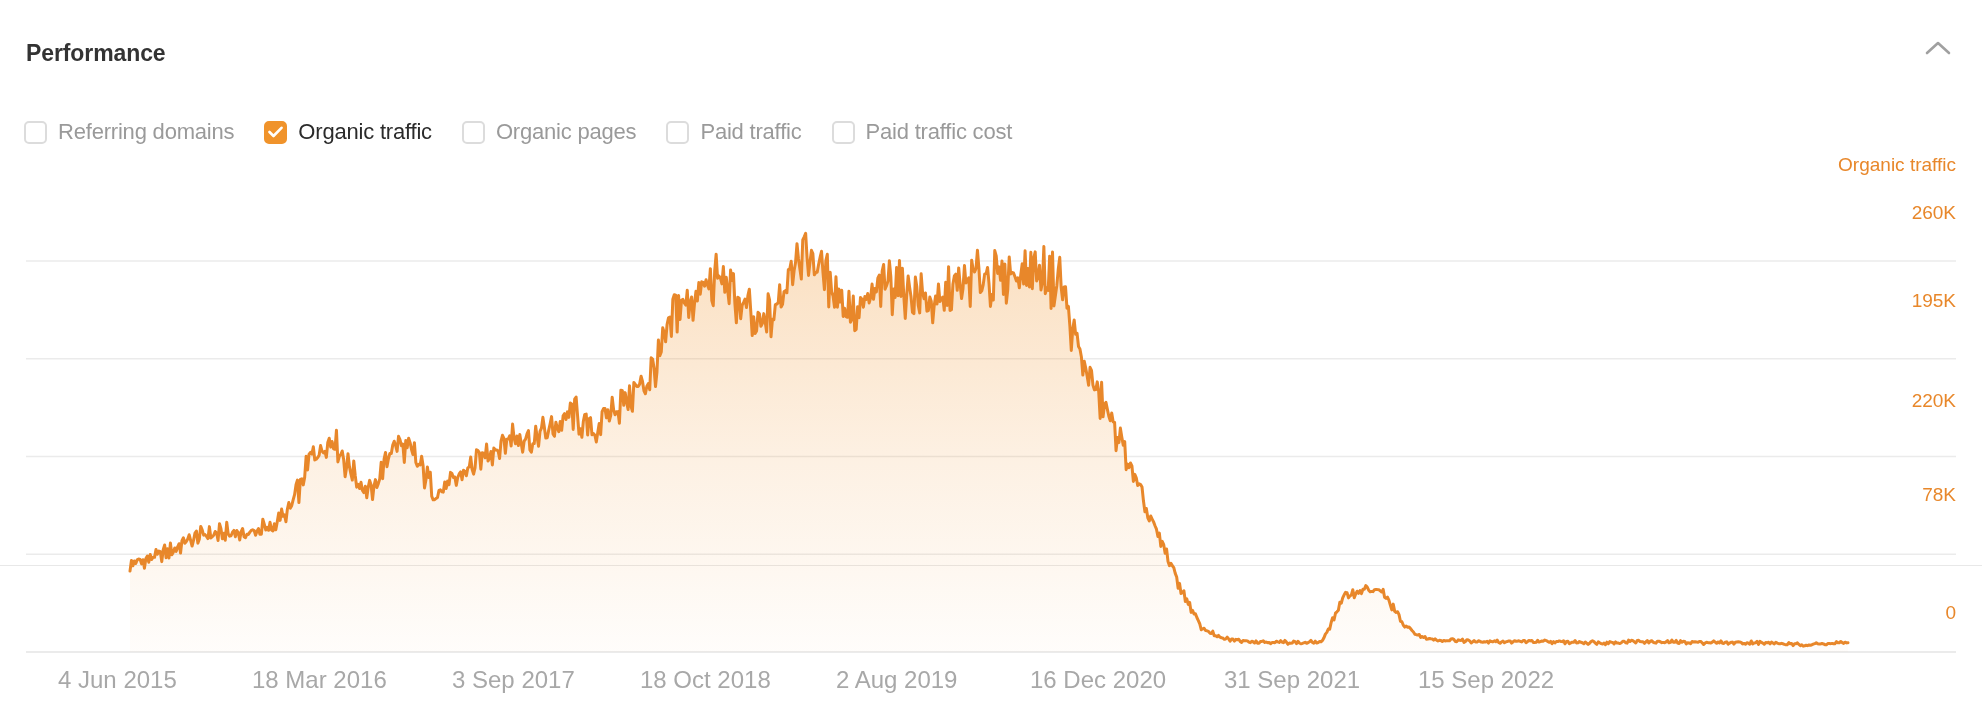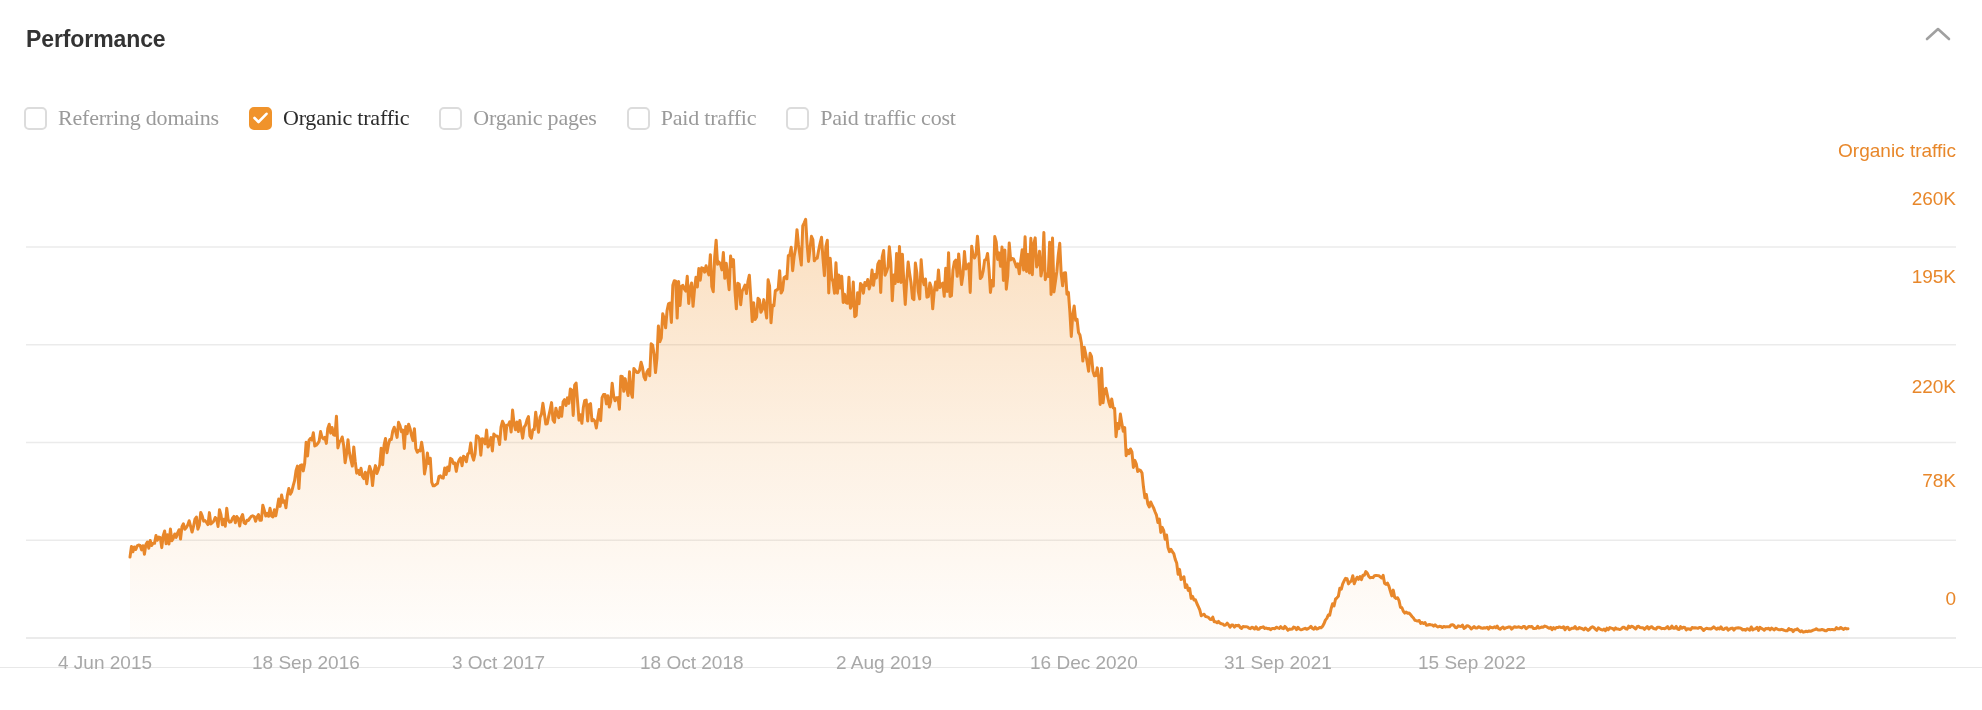--- a/index.html
+++ b/index.html
@@ -6,23 +6,24 @@
   html, body {
     width: 1982px;
     height: 710px;
     background: #ffffff;
     font-family: "Liberation Sans", sans-serif;
     overflow: hidden;
   }
   #panel {
     position: relative;
     width: 1982px;
-    height: 668px;
+    height: 552px;
     background: #ffffff;
     border-bottom: 1px solid #e8e8e8;
+    margin-top: 14px;
   }
 
   
   #header {
     position: absolute;
     left: 0; top: 0;
     width: 1982px;
     height: 62px;
   }
   #panel-title {
@@ -88,21 +89,20 @@
     display: none;
     align-items: center;
     justify-content: center;
   }
   .metric-item.checked .cbox .tick { display: flex; }
   .metric-label {
     margin-left: 11px;
     font-size: 22px;
     color: #9a9a9a;
     letter-spacing: -0.2px;
-    font-family: Liberation Serif, serif;
   }
   .metric-item.checked .metric-label {
     color: #2b2b2b;
   }
 
   
   #chart-area {
     position: absolute;
     left: 0;
     top: 140px;
@@ -128,21 +128,21 @@
     position: absolute;
     right: 26px;
     font-size: 19px;
     color: #e8872a;
     text-align: center;
     white-space: nowrap;
   }
   .xtick {
     position: absolute;
     top: 512px;
-    font-size: 19px;
+    font-size: 24px;
     color: #a8a8a8;
     white-space: nowrap;
   }
 </style>
 </head>
 <body>
 
 <div id="panel">
 
   <div id="header">
@@ -217,28 +217,28 @@
           <line x1="26" x2="1956" y1="400.22222222222223" y2="400.22222222222223" stroke="#ebebeb" stroke-width="1.5"></line>
           <line x1="26" x2="1956" y1="302.44444444444446" y2="302.44444444444446" stroke="#ebebeb" stroke-width="1.5"></line>
           <line x1="26" x2="1956" y1="204.66666666666669" y2="204.66666666666669" stroke="#ebebeb" stroke-width="1.5"></line>
           <line x1="26" x2="1956" y1="106.88888888888891" y2="106.88888888888891" stroke="#ebebeb" stroke-width="1.5"></line>
         </g>
       <path id="area-path" fill="url(#areaFill)" stroke="none" d="M130.00 498 130.00 417.09 L131.44 406.46 L132.89 411.82 L134.33 406.94 L135.77 409.51 L137.22 405.88 L138.66 405.02 L140.11 405.38 L141.55 409.87 L142.99 405.67 L144.44 414.24 L145.88 404.44 L147.32 402.10 L148.77 408.25 L150.21 400.53 L151.66 405.55 L153.10 403.31 L154.54 403.36 L155.99 395.53 L157.43 400.24 L158.87 397.00 L160.32 397.68 L161.76 407.64 L163.21 395.72 L164.65 390.95 L166.09 403.72 L167.54 394.82 L168.98 403.97 L170.42 389.04 L171.87 400.72 L173.31 398.25 L174.75 394.04 L176.20 397.38 L177.64 392.82 L179.09 389.73 L180.53 399.04 L181.97 386.61 L183.42 383.79 L184.86 389.31 L186.30 387.57 L187.75 384.95 L189.19 380.76 L190.64 386.37 L192.08 392.01 L193.52 386.44 L194.97 379.03 L196.41 377.00 L197.85 389.13 L199.30 385.25 L200.74 372.44 L202.18 375.90 L203.63 381.11 L205.07 380.63 L206.52 382.35 L207.96 384.60 L209.40 372.62 L210.85 384.05 L212.29 382.62 L213.73 381.21 L215.18 377.51 L216.62 379.06 L218.07 386.46 L219.51 369.63 L220.95 374.62 L222.40 384.83 L223.84 379.16 L225.28 386.19 L226.73 368.29 L228.17 379.75 L229.62 382.16 L231.06 381.72 L232.50 378.22 L233.95 376.32 L235.39 382.68 L236.83 376.57 L238.28 378.61 L239.72 386.01 L241.16 377.54 L242.61 374.51 L244.05 382.74 L245.50 383.73 L246.94 380.24 L248.38 380.55 L249.83 378.15 L251.27 376.46 L252.71 375.75 L254.16 376.47 L255.60 381.23 L257.05 377.00 L258.49 374.63 L259.93 380.33 L261.38 380.23 L262.82 365.26 L264.26 370.15 L265.71 375.99 L267.15 373.32 L268.59 376.31 L270.04 368.15 L271.48 376.02 L272.93 377.00 L274.37 369.77 L275.81 375.83 L277.26 367.82 L278.70 358.91 L280.14 366.37 L281.59 355.11 L283.03 362.31 L284.48 360.74 L285.92 367.73 L287.36 355.23 L288.81 348.56 L290.25 354.25 L291.69 351.65 L293.14 345.86 L294.58 340.69 L296.03 330.72 L297.47 326.06 L298.91 348.62 L300.36 325.44 L301.80 324.85 L303.24 330.90 L304.69 323.13 L306.13 302.35 L307.57 315.96 L309.02 300.17 L310.46 298.46 L311.91 300.13 L313.35 292.81 L314.79 305.97 L316.24 305.26 L317.68 303.59 L319.12 301.29 L320.57 291.60 L322.01 297.06 L323.46 298.91 L324.90 297.29 L326.34 303.40 L327.79 288.52 L329.23 284.18 L330.67 293.13 L332.12 287.56 L333.56 294.77 L335.01 295.32 L336.45 276.13 L337.89 307.97 L339.34 302.13 L340.78 300.58 L342.22 296.99 L343.67 305.61 L345.11 322.69 L346.55 313.77 L348.00 299.66 L349.44 312.60 L350.89 319.85 L352.33 326.05 L353.77 306.89 L355.22 321.42 L356.66 333.18 L358.10 330.37 L359.55 334.57 L360.99 328.21 L362.44 336.49 L363.88 338.58 L365.32 332.24 L366.77 343.77 L368.21 333.21 L369.65 326.37 L371.10 331.01 L372.54 345.49 L373.98 331.96 L375.43 325.62 L376.87 333.52 L378.32 329.62 L379.76 324.85 L381.20 308.15 L382.65 324.69 L384.09 305.00 L385.53 298.42 L386.98 312.82 L388.42 304.76 L389.87 299.39 L391.31 299.40 L392.75 291.01 L394.20 287.26 L395.64 291.57 L397.08 297.40 L398.53 282.30 L399.97 285.60 L401.42 291.62 L402.86 290.03 L404.30 308.40 L405.75 286.53 L407.19 293.85 L408.63 284.17 L410.08 288.63 L411.52 295.55 L412.96 300.55 L414.41 288.68 L415.85 308.41 L417.30 312.23 L418.74 310.30 L420.18 310.89 L421.63 302.23 L423.07 311.41 L424.51 333.96 L425.96 325.86 L427.40 312.98 L428.85 323.59 L430.29 318.19 L431.73 342.26 L433.18 345.86 L434.62 345.76 L436.06 344.45 L437.51 343.51 L438.95 336.45 L440.39 335.89 L441.84 337.71 L443.28 338.13 L444.73 328.08 L446.17 334.53 L447.61 327.14 L449.06 330.64 L450.50 318.38 L451.94 319.43 L453.39 323.40 L454.83 322.95 L456.28 331.37 L457.72 323.47 L459.16 319.98 L460.61 317.95 L462.05 325.67 L463.49 316.32 L464.94 317.41 L466.38 321.72 L467.83 313.78 L469.27 313.04 L470.71 303.03 L472.16 315.63 L473.60 320.14 L475.04 313.91 L476.49 295.69 L477.93 296.61 L479.37 298.59 L480.82 315.24 L482.26 298.83 L483.71 299.10 L485.15 303.84 L486.59 290.02 L488.04 307.12 L489.48 304.19 L490.92 297.45 L492.37 310.94 L493.81 294.09 L495.26 295.69 L496.70 296.00 L498.14 297.07 L499.59 304.47 L501.03 287.11 L502.47 281.26 L503.92 284.46 L505.36 299.25 L506.81 285.16 L508.25 285.10 L509.69 281.84 L511.14 292.02 L512.58 270.11 L514.02 283.56 L515.47 289.74 L516.91 282.05 L518.35 291.53 L519.80 280.58 L521.24 289.49 L522.69 298.17 L524.13 287.21 L525.57 285.08 L527.02 279.79 L528.46 276.51 L529.90 295.93 L531.35 298.22 L532.79 289.84 L534.24 289.56 L535.68 272.28 L537.12 283.22 L538.57 292.17 L540.01 277.30 L541.45 274.09 L542.90 263.36 L544.34 273.23 L545.78 284.08 L547.23 283.77 L548.67 276.35 L550.12 269.84 L551.56 262.64 L553.00 279.99 L554.45 282.30 L555.89 268.18 L557.33 274.04 L558.78 277.72 L560.22 267.53 L561.67 276.36 L563.11 261.81 L564.55 259.69 L566.00 265.50 L567.44 257.86 L568.88 263.40 L570.33 249.07 L571.77 249.94 L573.22 275.46 L574.66 245.04 L576.10 242.99 L577.55 261.32 L578.99 280.20 L580.43 274.66 L581.88 283.34 L583.32 267.53 L584.76 260.41 L586.21 260.12 L587.65 281.02 L589.10 264.77 L590.54 263.65 L591.98 280.87 L593.43 279.56 L594.87 281.24 L596.31 287.94 L597.76 278.38 L599.20 269.47 L600.65 280.63 L602.09 257.64 L603.53 254.54 L604.98 254.47 L606.42 263.87 L607.86 255.65 L609.31 267.06 L610.75 261.34 L612.19 243.14 L613.64 255.84 L615.08 260.71 L616.53 257.83 L617.97 257.63 L619.41 269.22 L620.86 236.33 L622.30 236.47 L623.74 251.35 L625.19 238.63 L626.63 247.99 L628.08 255.54 L629.52 231.84 L630.96 252.09 L632.41 257.34 L633.85 228.48 L635.29 230.40 L636.74 232.44 L638.18 232.47 L639.63 230.14 L641.07 222.22 L642.51 227.50 L643.96 236.75 L645.40 239.73 L646.84 232.33 L648.29 229.65 L649.73 235.71 L651.17 203.74 L652.62 205.07 L654.06 214.30 L655.51 232.62 L656.95 218.13 L658.39 186.00 L659.84 201.66 L661.28 197.93 L662.72 173.78 L664.17 178.50 L665.61 187.81 L667.06 170.57 L668.50 163.77 L669.94 162.96 L671.39 182.38 L672.83 145.20 L674.27 140.77 L675.72 141.25 L677.16 178.12 L678.61 141.51 L680.05 165.49 L681.49 146.26 L682.94 145.41 L684.38 149.20 L685.82 151.09 L687.27 136.23 L688.71 163.51 L690.15 148.44 L691.60 142.91 L693.04 166.32 L694.49 149.99 L695.93 137.34 L697.37 146.91 L698.82 128.53 L700.26 140.18 L701.70 127.78 L703.15 128.36 L704.59 132.15 L706.04 125.73 L707.48 130.92 L708.92 134.88 L710.37 114.64 L711.81 146.62 L713.25 151.70 L714.70 116.91 L716.14 100.16 L717.58 124.29 L719.03 122.12 L720.47 124.07 L721.92 129.88 L723.36 112.59 L724.80 138.31 L726.25 123.26 L727.69 136.40 L729.13 149.66 L730.58 116.06 L732.02 126.42 L733.47 119.63 L734.91 149.82 L736.35 168.86 L737.80 143.19 L739.24 144.15 L740.68 164.74 L742.13 151.23 L743.57 148.32 L745.02 145.02 L746.46 153.53 L747.90 141.66 L749.35 135.19 L750.79 157.61 L752.23 181.59 L753.68 162.72 L755.12 179.58 L756.56 177.02 L758.01 158.28 L759.45 159.72 L760.90 172.25 L762.34 169.52 L763.78 159.63 L765.23 168.23 L766.67 177.92 L768.11 139.83 L769.56 145.81 L771.00 182.76 L772.45 165.30 L773.89 165.62 L775.33 150.57 L776.78 150.01 L778.22 148.75 L779.66 130.67 L781.11 153.03 L782.55 150.29 L783.99 137.80 L785.44 136.66 L786.88 138.79 L788.33 115.70 L789.77 115.03 L791.21 107.24 L792.66 130.65 L794.10 116.76 L795.54 108.59 L796.99 89.68 L798.43 104.19 L799.88 114.86 L801.32 125.07 L802.76 85.94 L804.21 82.80 L805.65 79.34 L807.09 104.00 L808.54 121.45 L809.98 108.45 L811.43 96.34 L812.87 99.64 L814.31 120.82 L815.76 118.58 L817.20 118.33 L818.64 110.32 L820.09 103.34 L821.53 97.29 L822.97 118.29 L824.42 135.63 L825.86 106.47 L827.31 100.30 L828.75 152.99 L830.19 118.20 L831.64 137.94 L833.08 142.09 L834.52 153.24 L835.97 122.87 L837.41 153.16 L838.86 134.93 L840.30 148.11 L841.74 136.34 L843.19 162.42 L844.63 154.29 L846.07 162.61 L847.52 163.30 L848.96 137.20 L850.41 168.28 L851.85 165.26 L853.29 142.09 L854.74 176.77 L856.18 175.33 L857.62 152.67 L859.07 163.67 L860.51 143.42 L861.95 145.18 L863.40 153.16 L864.84 142.61 L866.29 145.34 L867.73 139.57 L869.17 148.90 L870.62 143.82 L872.06 130.09 L873.50 145.30 L874.95 134.59 L876.39 137.89 L877.84 124.23 L879.28 121.16 L880.72 152.39 L882.17 117.06 L883.61 110.46 L885.05 135.24 L886.50 131.73 L887.94 127.30 L889.38 106.84 L890.83 122.60 L892.27 160.71 L893.72 134.90 L895.16 143.45 L896.60 113.42 L898.05 141.71 L899.49 106.56 L900.93 142.47 L902.38 114.19 L903.82 142.14 L905.27 164.49 L906.71 140.87 L908.15 122.00 L909.60 133.28 L911.04 142.82 L912.48 158.32 L913.93 159.60 L915.37 123.02 L916.82 132.81 L918.26 151.58 L919.70 158.88 L921.15 119.74 L922.59 138.93 L924.03 144.74 L925.48 138.92 L926.92 157.23 L928.36 156.59 L929.81 143.11 L931.25 147.26 L932.70 168.82 L934.14 152.18 L935.58 141.98 L937.03 149.98 L938.47 129.95 L939.91 147.62 L941.36 144.63 L942.80 143.18 L944.25 156.31 L945.69 128.32 L947.13 151.42 L948.58 112.67 L950.02 156.42 L951.46 155.63 L952.91 130.27 L954.35 122.00 L955.79 120.09 L957.24 136.29 L958.68 113.96 L960.13 130.03 L961.57 144.48 L963.01 134.43 L964.46 111.49 L965.90 128.95 L967.34 126.28 L968.79 123.82 L970.23 152.40 L971.68 106.16 L973.12 115.14 L974.56 118.01 L976.01 114.38 L977.45 96.21 L978.89 113.84 L980.34 138.57 L981.78 136.87 L983.23 130.59 L984.67 119.92 L986.11 119.77 L987.56 113.43 L989.00 129.29 L990.44 152.40 L991.89 140.61 L993.33 146.07 L994.77 96.57 L996.22 101.92 L997.66 119.41 L999.11 112.85 L1000.55 126.30 L1001.99 107.09 L1003.44 140.41 L1004.88 109.98 L1006.32 149.19 L1007.77 135.52 L1009.21 102.99 L1010.66 119.95 L1012.10 118.47 L1013.54 118.90 L1014.99 122.80 L1016.43 126.97 L1017.87 123.82 L1019.32 133.80 L1020.76 121.01 L1022.21 109.70 L1023.65 130.03 L1025.09 96.76 L1026.54 131.43 L1027.98 114.58 L1029.42 132.90 L1030.87 98.31 L1032.31 134.69 L1033.75 104.19 L1035.20 97.88 L1036.64 126.92 L1038.09 122.97 L1039.53 111.29 L1040.97 136.02 L1042.42 128.27 L1043.86 92.53 L1045.30 139.73 L1046.75 133.99 L1048.19 136.41 L1049.64 102.15 L1051.08 154.44 L1052.52 98.07 L1053.97 151.90 L1055.41 141.57 L1056.85 131.19 L1058.30 114.99 L1059.74 103.35 L1061.18 133.48 L1062.63 145.75 L1064.07 132.96 L1065.52 132.67 L1066.96 154.15 L1068.40 152.35 L1069.85 171.69 L1071.29 196.47 L1072.73 175.12 L1074.18 165.93 L1075.62 180.34 L1077.07 179.42 L1078.51 192.49 L1079.95 194.92 L1081.40 202.90 L1082.84 221.08 L1084.28 207.32 L1085.73 214.03 L1087.17 222.35 L1088.62 231.20 L1090.06 213.35 L1091.50 216.32 L1092.95 231.06 L1094.39 235.90 L1095.83 235.61 L1097.28 227.85 L1098.72 237.82 L1100.16 264.38 L1101.61 228.36 L1103.05 262.87 L1104.50 250.42 L1105.94 248.27 L1107.38 255.40 L1108.83 262.22 L1110.27 266.77 L1111.71 259.03 L1113.16 267.79 L1114.60 268.37 L1116.05 296.64 L1117.49 283.56 L1118.93 288.62 L1120.38 274.11 L1121.82 283.21 L1123.26 291.18 L1124.71 287.55 L1126.15 315.73 L1127.59 310.10 L1129.04 313.58 L1130.48 308.99 L1131.93 311.86 L1133.37 327.47 L1134.81 320.37 L1136.26 323.81 L1137.70 331.50 L1139.14 329.78 L1140.59 330.63 L1142.03 333.05 L1143.48 347.05 L1144.92 357.79 L1146.36 354.44 L1147.81 363.81 L1149.25 366.98 L1150.69 362.02 L1152.14 365.04 L1153.58 367.90 L1155.03 371.74 L1156.47 375.17 L1157.91 382.51 L1159.36 379.05 L1160.80 392.39 L1162.24 387.35 L1163.69 390.55 L1165.13 399.31 L1166.57 394.94 L1168.02 407.54 L1169.46 411.68 L1170.91 409.24 L1172.35 411.74 L1173.79 413.60 L1175.24 419.36 L1176.68 422.99 L1178.12 434.34 L1179.57 429.36 L1181.01 439.42 L1182.46 438.60 L1183.90 436.74 L1185.34 447.56 L1186.79 444.92 L1188.23 450.48 L1189.67 448.41 L1191.12 458.37 L1192.56 456.43 L1194.01 459.98 L1195.45 459.84 L1196.89 463.51 L1198.34 466.55 L1199.78 469.88 L1201.22 475.76 L1202.67 474.79 L1204.11 474.24 L1205.55 476.58 L1207.00 476.79 L1208.44 477.33 L1209.89 479.19 L1211.33 479.57 L1212.77 477.15 L1214.22 481.71 L1215.66 481.81 L1217.10 482.82 L1218.55 481.45 L1219.99 483.21 L1221.44 483.76 L1222.88 484.02 L1224.32 485.28 L1225.77 484.94 L1227.21 483.07 L1228.65 484.95 L1230.10 487.20 L1231.54 485.11 L1232.98 485.08 L1234.43 487.11 L1235.87 485.33 L1237.32 485.75 L1238.76 485.25 L1240.20 487.44 L1241.65 488.43 L1243.09 486.45 L1244.53 486.65 L1245.98 486.67 L1247.42 486.87 L1248.87 488.03 L1250.31 488.61 L1251.75 487.25 L1253.20 487.76 L1254.64 489.03 L1256.08 486.88 L1257.53 489.21 L1258.97 489.17 L1260.42 487.55 L1261.86 487.44 L1263.30 486.81 L1264.75 488.41 L1266.19 488.06 L1267.63 488.70 L1269.08 488.44 L1270.52 489.70 L1271.96 488.58 L1273.41 488.60 L1274.85 488.75 L1276.30 487.19 L1277.74 487.93 L1279.18 488.42 L1280.63 486.70 L1282.07 488.02 L1283.51 488.65 L1284.96 486.42 L1286.40 488.07 L1287.85 490.30 L1289.29 489.09 L1290.73 489.18 L1292.18 489.09 L1293.62 487.06 L1295.06 487.72 L1296.51 489.67 L1297.95 487.22 L1299.39 489.02 L1300.84 489.77 L1302.28 489.42 L1303.73 488.92 L1305.17 488.25 L1306.61 489.32 L1308.06 488.57 L1309.50 487.79 L1310.94 486.43 L1312.39 488.41 L1313.83 489.25 L1315.28 487.16 L1316.72 488.96 L1318.16 488.47 L1319.61 487.48 L1321.05 487.75 L1322.49 486.49 L1323.94 483.84 L1325.38 480.12 L1326.83 478.40 L1328.27 475.00 L1329.71 475.18 L1331.16 468.50 L1332.60 463.68 L1334.04 465.98 L1335.49 459.20 L1336.93 457.80 L1338.37 456.30 L1339.82 448.33 L1341.26 449.24 L1342.71 443.95 L1344.15 440.81 L1345.59 438.38 L1347.04 438.67 L1348.48 443.87 L1349.92 441.92 L1351.37 441.01 L1352.81 435.72 L1354.26 443.80 L1355.70 440.04 L1357.14 437.21 L1358.59 439.30 L1360.03 436.61 L1361.47 439.65 L1362.92 435.21 L1364.36 435.30 L1365.81 431.63 L1367.25 433.09 L1368.69 436.22 L1370.14 437.84 L1371.58 437.39 L1373.02 437.64 L1374.47 435.65 L1375.91 435.46 L1377.35 435.59 L1378.80 435.68 L1380.24 436.91 L1381.69 438.03 L1383.13 435.39 L1384.57 443.30 L1386.02 444.41 L1387.46 443.11 L1388.90 446.10 L1390.35 451.15 L1391.79 455.85 L1393.24 450.10 L1394.68 457.39 L1396.12 458.41 L1397.57 457.72 L1399.01 460.69 L1400.45 467.22 L1401.90 467.71 L1403.34 471.31 L1404.78 473.10 L1406.23 472.06 L1407.67 473.24 L1409.12 473.11 L1410.56 474.63 L1412.00 476.51 L1413.45 477.96 L1414.89 480.24 L1416.33 480.67 L1417.78 480.96 L1419.22 480.52 L1420.67 483.44 L1422.11 482.50 L1423.55 483.46 L1425.00 482.60 L1426.44 485.19 L1427.88 484.98 L1429.33 484.50 L1430.77 484.79 L1432.22 484.90 L1433.66 486.15 L1435.10 484.86 L1436.55 486.17 L1437.99 487.02 L1439.43 486.33 L1440.88 486.45 L1442.32 487.50 L1443.76 486.41 L1445.21 486.96 L1446.65 486.64 L1448.10 486.76 L1449.54 486.78 L1450.98 485.04 L1452.43 484.72 L1453.87 485.36 L1455.31 487.53 L1456.76 487.67 L1458.20 485.87 L1459.65 486.22 L1461.09 486.44 L1462.53 485.19 L1463.98 488.43 L1465.42 487.54 L1466.86 485.64 L1468.31 486.00 L1469.75 486.90 L1471.19 489.00 L1472.64 487.89 L1474.08 486.48 L1475.53 488.05 L1476.97 488.06 L1478.41 486.78 L1479.86 487.25 L1481.30 488.09 L1482.74 488.37 L1484.19 487.68 L1485.63 488.02 L1487.08 487.31 L1488.52 489.04 L1489.96 486.83 L1491.41 487.57 L1492.85 487.89 L1494.29 486.89 L1495.74 487.63 L1497.18 486.04 L1498.63 488.48 L1500.07 489.29 L1501.51 487.93 L1502.96 487.06 L1504.40 488.64 L1505.84 487.85 L1507.29 487.54 L1508.73 486.92 L1510.17 486.90 L1511.62 489.06 L1513.06 487.82 L1514.51 486.74 L1515.95 487.22 L1517.39 487.13 L1518.84 486.79 L1520.28 487.37 L1521.72 487.95 L1523.17 486.52 L1524.61 486.45 L1526.06 488.78 L1527.50 487.67 L1528.94 486.39 L1530.39 486.89 L1531.83 486.46 L1533.27 488.43 L1534.72 488.51 L1536.16 488.38 L1537.61 486.25 L1539.05 488.07 L1540.49 487.66 L1541.94 486.96 L1543.38 487.14 L1544.82 486.07 L1546.27 486.55 L1547.71 487.42 L1549.15 488.37 L1550.60 487.39 L1552.04 489.66 L1553.49 487.63 L1554.93 488.88 L1556.37 487.46 L1557.82 487.60 L1559.26 486.89 L1560.70 487.44 L1562.15 487.63 L1563.59 486.80 L1565.04 489.78 L1566.48 487.39 L1567.92 487.19 L1569.37 489.64 L1570.81 488.91 L1572.25 488.17 L1573.70 488.28 L1575.14 486.60 L1576.58 488.94 L1578.03 488.83 L1579.47 487.46 L1580.92 488.21 L1582.36 488.71 L1583.80 489.64 L1585.25 488.01 L1586.69 489.16 L1588.13 490.45 L1589.58 489.27 L1591.02 487.58 L1592.47 486.79 L1593.91 487.56 L1595.35 489.18 L1596.80 490.34 L1598.24 487.89 L1599.68 488.77 L1601.13 489.59 L1602.57 489.94 L1604.02 489.14 L1605.46 490.57 L1606.90 488.20 L1608.35 489.63 L1609.79 487.54 L1611.23 488.19 L1612.68 488.37 L1614.12 489.86 L1615.56 487.94 L1617.01 488.92 L1618.45 489.08 L1619.90 489.57 L1621.34 488.70 L1622.78 487.29 L1624.23 487.33 L1625.67 488.72 L1627.11 489.13 L1628.56 486.05 L1630.00 487.53 L1631.45 486.25 L1632.89 486.67 L1634.33 487.89 L1635.78 488.94 L1637.22 486.48 L1638.66 486.33 L1640.11 487.63 L1641.55 487.82 L1642.99 487.77 L1644.44 489.34 L1645.88 487.90 L1647.33 486.48 L1648.77 488.91 L1650.21 487.39 L1651.66 486.66 L1653.10 488.13 L1654.54 488.79 L1655.99 489.16 L1657.43 487.18 L1658.88 487.23 L1660.32 487.74 L1661.76 488.63 L1663.21 488.39 L1664.65 488.71 L1666.09 487.85 L1667.54 486.60 L1668.98 488.84 L1670.43 488.39 L1671.87 486.09 L1673.31 488.18 L1674.76 488.28 L1676.20 486.44 L1677.64 489.04 L1679.09 489.46 L1680.53 486.69 L1681.97 488.22 L1683.42 487.29 L1684.86 487.47 L1686.31 489.88 L1687.75 488.84 L1689.19 488.91 L1690.64 489.62 L1692.08 487.56 L1693.52 487.99 L1694.97 487.68 L1696.41 487.90 L1697.86 488.35 L1699.30 487.49 L1700.74 487.48 L1702.19 488.76 L1703.63 490.51 L1705.07 489.07 L1706.52 488.24 L1707.96 488.63 L1709.41 488.70 L1710.85 489.01 L1712.29 488.14 L1713.74 486.90 L1715.18 488.08 L1716.62 489.29 L1718.07 487.96 L1719.51 488.91 L1720.95 486.86 L1722.40 489.25 L1723.84 489.41 L1725.29 488.19 L1726.73 487.87 L1728.17 490.15 L1729.62 489.05 L1731.06 488.34 L1732.50 488.12 L1733.95 490.15 L1735.39 488.22 L1736.84 487.93 L1738.28 487.85 L1739.72 487.97 L1741.17 488.40 L1742.61 489.91 L1744.05 489.41 L1745.50 490.26 L1746.94 488.68 L1748.38 489.17 L1749.83 490.16 L1751.27 486.98 L1752.72 489.84 L1754.16 489.01 L1755.60 488.80 L1757.05 487.34 L1758.49 490.39 L1759.93 487.33 L1761.38 488.36 L1762.82 489.10 L1764.27 490.19 L1765.71 488.58 L1767.15 488.82 L1768.60 488.27 L1770.04 489.83 L1771.48 488.09 L1772.93 488.95 L1774.37 489.88 L1775.82 488.19 L1777.26 489.06 L1778.70 489.74 L1780.15 489.75 L1781.59 489.32 L1783.03 489.77 L1784.48 490.41 L1785.92 490.83 L1787.36 490.66 L1788.81 488.53 L1790.25 489.80 L1791.70 489.49 L1793.14 491.59 L1794.58 489.71 L1796.03 489.68 L1797.47 488.91 L1798.91 490.44 L1800.36 491.69 L1801.80 490.79 L1803.25 492.18 L1804.69 491.74 L1806.13 491.23 L1807.58 491.65 L1809.02 490.94 L1810.46 491.30 L1811.91 490.74 L1813.35 490.04 L1814.79 489.63 L1816.24 488.67 L1817.68 489.68 L1819.13 489.93 L1820.57 489.95 L1822.01 489.46 L1823.46 489.92 L1824.90 490.68 L1826.34 490.73 L1827.79 489.58 L1829.23 489.46 L1830.68 489.64 L1832.12 489.38 L1833.56 489.85 L1835.01 489.68 L1836.45 487.61 L1837.89 488.70 L1839.34 488.75 L1840.78 487.50 L1842.23 488.64 L1843.67 489.38 L1845.11 488.20 L1846.56 488.88 L1848.00 488.67 L1848.00 498 Z"></path>
       <path id="line-path" fill="none" stroke="#e8872a" stroke-width="3" stroke-linejoin="round" stroke-linecap="round" d="M130.00 417.09 L131.44 406.46 L132.89 411.82 L134.33 406.94 L135.77 409.51 L137.22 405.88 L138.66 405.02 L140.11 405.38 L141.55 409.87 L142.99 405.67 L144.44 414.24 L145.88 404.44 L147.32 402.10 L148.77 408.25 L150.21 400.53 L151.66 405.55 L153.10 403.31 L154.54 403.36 L155.99 395.53 L157.43 400.24 L158.87 397.00 L160.32 397.68 L161.76 407.64 L163.21 395.72 L164.65 390.95 L166.09 403.72 L167.54 394.82 L168.98 403.97 L170.42 389.04 L171.87 400.72 L173.31 398.25 L174.75 394.04 L176.20 397.38 L177.64 392.82 L179.09 389.73 L180.53 399.04 L181.97 386.61 L183.42 383.79 L184.86 389.31 L186.30 387.57 L187.75 384.95 L189.19 380.76 L190.64 386.37 L192.08 392.01 L193.52 386.44 L194.97 379.03 L196.41 377.00 L197.85 389.13 L199.30 385.25 L200.74 372.44 L202.18 375.90 L203.63 381.11 L205.07 380.63 L206.52 382.35 L207.96 384.60 L209.40 372.62 L210.85 384.05 L212.29 382.62 L213.73 381.21 L215.18 377.51 L216.62 379.06 L218.07 386.46 L219.51 369.63 L220.95 374.62 L222.40 384.83 L223.84 379.16 L225.28 386.19 L226.73 368.29 L228.17 379.75 L229.62 382.16 L231.06 381.72 L232.50 378.22 L233.95 376.32 L235.39 382.68 L236.83 376.57 L238.28 378.61 L239.72 386.01 L241.16 377.54 L242.61 374.51 L244.05 382.74 L245.50 383.73 L246.94 380.24 L248.38 380.55 L249.83 378.15 L251.27 376.46 L252.71 375.75 L254.16 376.47 L255.60 381.23 L257.05 377.00 L258.49 374.63 L259.93 380.33 L261.38 380.23 L262.82 365.26 L264.26 370.15 L265.71 375.99 L267.15 373.32 L268.59 376.31 L270.04 368.15 L271.48 376.02 L272.93 377.00 L274.37 369.77 L275.81 375.83 L277.26 367.82 L278.70 358.91 L280.14 366.37 L281.59 355.11 L283.03 362.31 L284.48 360.74 L285.92 367.73 L287.36 355.23 L288.81 348.56 L290.25 354.25 L291.69 351.65 L293.14 345.86 L294.58 340.69 L296.03 330.72 L297.47 326.06 L298.91 348.62 L300.36 325.44 L301.80 324.85 L303.24 330.90 L304.69 323.13 L306.13 302.35 L307.57 315.96 L309.02 300.17 L310.46 298.46 L311.91 300.13 L313.35 292.81 L314.79 305.97 L316.24 305.26 L317.68 303.59 L319.12 301.29 L320.57 291.60 L322.01 297.06 L323.46 298.91 L324.90 297.29 L326.34 303.40 L327.79 288.52 L329.23 284.18 L330.67 293.13 L332.12 287.56 L333.56 294.77 L335.01 295.32 L336.45 276.13 L337.89 307.97 L339.34 302.13 L340.78 300.58 L342.22 296.99 L343.67 305.61 L345.11 322.69 L346.55 313.77 L348.00 299.66 L349.44 312.60 L350.89 319.85 L352.33 326.05 L353.77 306.89 L355.22 321.42 L356.66 333.18 L358.10 330.37 L359.55 334.57 L360.99 328.21 L362.44 336.49 L363.88 338.58 L365.32 332.24 L366.77 343.77 L368.21 333.21 L369.65 326.37 L371.10 331.01 L372.54 345.49 L373.98 331.96 L375.43 325.62 L376.87 333.52 L378.32 329.62 L379.76 324.85 L381.20 308.15 L382.65 324.69 L384.09 305.00 L385.53 298.42 L386.98 312.82 L388.42 304.76 L389.87 299.39 L391.31 299.40 L392.75 291.01 L394.20 287.26 L395.64 291.57 L397.08 297.40 L398.53 282.30 L399.97 285.60 L401.42 291.62 L402.86 290.03 L404.30 308.40 L405.75 286.53 L407.19 293.85 L408.63 284.17 L410.08 288.63 L411.52 295.55 L412.96 300.55 L414.41 288.68 L415.85 308.41 L417.30 312.23 L418.74 310.30 L420.18 310.89 L421.63 302.23 L423.07 311.41 L424.51 333.96 L425.96 325.86 L427.40 312.98 L428.85 323.59 L430.29 318.19 L431.73 342.26 L433.18 345.86 L434.62 345.76 L436.06 344.45 L437.51 343.51 L438.95 336.45 L440.39 335.89 L441.84 337.71 L443.28 338.13 L444.73 328.08 L446.17 334.53 L447.61 327.14 L449.06 330.64 L450.50 318.38 L451.94 319.43 L453.39 323.40 L454.83 322.95 L456.28 331.37 L457.72 323.47 L459.16 319.98 L460.61 317.95 L462.05 325.67 L463.49 316.32 L464.94 317.41 L466.38 321.72 L467.83 313.78 L469.27 313.04 L470.71 303.03 L472.16 315.63 L473.60 320.14 L475.04 313.91 L476.49 295.69 L477.93 296.61 L479.37 298.59 L480.82 315.24 L482.26 298.83 L483.71 299.10 L485.15 303.84 L486.59 290.02 L488.04 307.12 L489.48 304.19 L490.92 297.45 L492.37 310.94 L493.81 294.09 L495.26 295.69 L496.70 296.00 L498.14 297.07 L499.59 304.47 L501.03 287.11 L502.47 281.26 L503.92 284.46 L505.36 299.25 L506.81 285.16 L508.25 285.10 L509.69 281.84 L511.14 292.02 L512.58 270.11 L514.02 283.56 L515.47 289.74 L516.91 282.05 L518.35 291.53 L519.80 280.58 L521.24 289.49 L522.69 298.17 L524.13 287.21 L525.57 285.08 L527.02 279.79 L528.46 276.51 L529.90 295.93 L531.35 298.22 L532.79 289.84 L534.24 289.56 L535.68 272.28 L537.12 283.22 L538.57 292.17 L540.01 277.30 L541.45 274.09 L542.90 263.36 L544.34 273.23 L545.78 284.08 L547.23 283.77 L548.67 276.35 L550.12 269.84 L551.56 262.64 L553.00 279.99 L554.45 282.30 L555.89 268.18 L557.33 274.04 L558.78 277.72 L560.22 267.53 L561.67 276.36 L563.11 261.81 L564.55 259.69 L566.00 265.50 L567.44 257.86 L568.88 263.40 L570.33 249.07 L571.77 249.94 L573.22 275.46 L574.66 245.04 L576.10 242.99 L577.55 261.32 L578.99 280.20 L580.43 274.66 L581.88 283.34 L583.32 267.53 L584.76 260.41 L586.21 260.12 L587.65 281.02 L589.10 264.77 L590.54 263.65 L591.98 280.87 L593.43 279.56 L594.87 281.24 L596.31 287.94 L597.76 278.38 L599.20 269.47 L600.65 280.63 L602.09 257.64 L603.53 254.54 L604.98 254.47 L606.42 263.87 L607.86 255.65 L609.31 267.06 L610.75 261.34 L612.19 243.14 L613.64 255.84 L615.08 260.71 L616.53 257.83 L617.97 257.63 L619.41 269.22 L620.86 236.33 L622.30 236.47 L623.74 251.35 L625.19 238.63 L626.63 247.99 L628.08 255.54 L629.52 231.84 L630.96 252.09 L632.41 257.34 L633.85 228.48 L635.29 230.40 L636.74 232.44 L638.18 232.47 L639.63 230.14 L641.07 222.22 L642.51 227.50 L643.96 236.75 L645.40 239.73 L646.84 232.33 L648.29 229.65 L649.73 235.71 L651.17 203.74 L652.62 205.07 L654.06 214.30 L655.51 232.62 L656.95 218.13 L658.39 186.00 L659.84 201.66 L661.28 197.93 L662.72 173.78 L664.17 178.50 L665.61 187.81 L667.06 170.57 L668.50 163.77 L669.94 162.96 L671.39 182.38 L672.83 145.20 L674.27 140.77 L675.72 141.25 L677.16 178.12 L678.61 141.51 L680.05 165.49 L681.49 146.26 L682.94 145.41 L684.38 149.20 L685.82 151.09 L687.27 136.23 L688.71 163.51 L690.15 148.44 L691.60 142.91 L693.04 166.32 L694.49 149.99 L695.93 137.34 L697.37 146.91 L698.82 128.53 L700.26 140.18 L701.70 127.78 L703.15 128.36 L704.59 132.15 L706.04 125.73 L707.48 130.92 L708.92 134.88 L710.37 114.64 L711.81 146.62 L713.25 151.70 L714.70 116.91 L716.14 100.16 L717.58 124.29 L719.03 122.12 L720.47 124.07 L721.92 129.88 L723.36 112.59 L724.80 138.31 L726.25 123.26 L727.69 136.40 L729.13 149.66 L730.58 116.06 L732.02 126.42 L733.47 119.63 L734.91 149.82 L736.35 168.86 L737.80 143.19 L739.24 144.15 L740.68 164.74 L742.13 151.23 L743.57 148.32 L745.02 145.02 L746.46 153.53 L747.90 141.66 L749.35 135.19 L750.79 157.61 L752.23 181.59 L753.68 162.72 L755.12 179.58 L756.56 177.02 L758.01 158.28 L759.45 159.72 L760.90 172.25 L762.34 169.52 L763.78 159.63 L765.23 168.23 L766.67 177.92 L768.11 139.83 L769.56 145.81 L771.00 182.76 L772.45 165.30 L773.89 165.62 L775.33 150.57 L776.78 150.01 L778.22 148.75 L779.66 130.67 L781.11 153.03 L782.55 150.29 L783.99 137.80 L785.44 136.66 L786.88 138.79 L788.33 115.70 L789.77 115.03 L791.21 107.24 L792.66 130.65 L794.10 116.76 L795.54 108.59 L796.99 89.68 L798.43 104.19 L799.88 114.86 L801.32 125.07 L802.76 85.94 L804.21 82.80 L805.65 79.34 L807.09 104.00 L808.54 121.45 L809.98 108.45 L811.43 96.34 L812.87 99.64 L814.31 120.82 L815.76 118.58 L817.20 118.33 L818.64 110.32 L820.09 103.34 L821.53 97.29 L822.97 118.29 L824.42 135.63 L825.86 106.47 L827.31 100.30 L828.75 152.99 L830.19 118.20 L831.64 137.94 L833.08 142.09 L834.52 153.24 L835.97 122.87 L837.41 153.16 L838.86 134.93 L840.30 148.11 L841.74 136.34 L843.19 162.42 L844.63 154.29 L846.07 162.61 L847.52 163.30 L848.96 137.20 L850.41 168.28 L851.85 165.26 L853.29 142.09 L854.74 176.77 L856.18 175.33 L857.62 152.67 L859.07 163.67 L860.51 143.42 L861.95 145.18 L863.40 153.16 L864.84 142.61 L866.29 145.34 L867.73 139.57 L869.17 148.90 L870.62 143.82 L872.06 130.09 L873.50 145.30 L874.95 134.59 L876.39 137.89 L877.84 124.23 L879.28 121.16 L880.72 152.39 L882.17 117.06 L883.61 110.46 L885.05 135.24 L886.50 131.73 L887.94 127.30 L889.38 106.84 L890.83 122.60 L892.27 160.71 L893.72 134.90 L895.16 143.45 L896.60 113.42 L898.05 141.71 L899.49 106.56 L900.93 142.47 L902.38 114.19 L903.82 142.14 L905.27 164.49 L906.71 140.87 L908.15 122.00 L909.60 133.28 L911.04 142.82 L912.48 158.32 L913.93 159.60 L915.37 123.02 L916.82 132.81 L918.26 151.58 L919.70 158.88 L921.15 119.74 L922.59 138.93 L924.03 144.74 L925.48 138.92 L926.92 157.23 L928.36 156.59 L929.81 143.11 L931.25 147.26 L932.70 168.82 L934.14 152.18 L935.58 141.98 L937.03 149.98 L938.47 129.95 L939.91 147.62 L941.36 144.63 L942.80 143.18 L944.25 156.31 L945.69 128.32 L947.13 151.42 L948.58 112.67 L950.02 156.42 L951.46 155.63 L952.91 130.27 L954.35 122.00 L955.79 120.09 L957.24 136.29 L958.68 113.96 L960.13 130.03 L961.57 144.48 L963.01 134.43 L964.46 111.49 L965.90 128.95 L967.34 126.28 L968.79 123.82 L970.23 152.40 L971.68 106.16 L973.12 115.14 L974.56 118.01 L976.01 114.38 L977.45 96.21 L978.89 113.84 L980.34 138.57 L981.78 136.87 L983.23 130.59 L984.67 119.92 L986.11 119.77 L987.56 113.43 L989.00 129.29 L990.44 152.40 L991.89 140.61 L993.33 146.07 L994.77 96.57 L996.22 101.92 L997.66 119.41 L999.11 112.85 L1000.55 126.30 L1001.99 107.09 L1003.44 140.41 L1004.88 109.98 L1006.32 149.19 L1007.77 135.52 L1009.21 102.99 L1010.66 119.95 L1012.10 118.47 L1013.54 118.90 L1014.99 122.80 L1016.43 126.97 L1017.87 123.82 L1019.32 133.80 L1020.76 121.01 L1022.21 109.70 L1023.65 130.03 L1025.09 96.76 L1026.54 131.43 L1027.98 114.58 L1029.42 132.90 L1030.87 98.31 L1032.31 134.69 L1033.75 104.19 L1035.20 97.88 L1036.64 126.92 L1038.09 122.97 L1039.53 111.29 L1040.97 136.02 L1042.42 128.27 L1043.86 92.53 L1045.30 139.73 L1046.75 133.99 L1048.19 136.41 L1049.64 102.15 L1051.08 154.44 L1052.52 98.07 L1053.97 151.90 L1055.41 141.57 L1056.85 131.19 L1058.30 114.99 L1059.74 103.35 L1061.18 133.48 L1062.63 145.75 L1064.07 132.96 L1065.52 132.67 L1066.96 154.15 L1068.40 152.35 L1069.85 171.69 L1071.29 196.47 L1072.73 175.12 L1074.18 165.93 L1075.62 180.34 L1077.07 179.42 L1078.51 192.49 L1079.95 194.92 L1081.40 202.90 L1082.84 221.08 L1084.28 207.32 L1085.73 214.03 L1087.17 222.35 L1088.62 231.20 L1090.06 213.35 L1091.50 216.32 L1092.95 231.06 L1094.39 235.90 L1095.83 235.61 L1097.28 227.85 L1098.72 237.82 L1100.16 264.38 L1101.61 228.36 L1103.05 262.87 L1104.50 250.42 L1105.94 248.27 L1107.38 255.40 L1108.83 262.22 L1110.27 266.77 L1111.71 259.03 L1113.16 267.79 L1114.60 268.37 L1116.05 296.64 L1117.49 283.56 L1118.93 288.62 L1120.38 274.11 L1121.82 283.21 L1123.26 291.18 L1124.71 287.55 L1126.15 315.73 L1127.59 310.10 L1129.04 313.58 L1130.48 308.99 L1131.93 311.86 L1133.37 327.47 L1134.81 320.37 L1136.26 323.81 L1137.70 331.50 L1139.14 329.78 L1140.59 330.63 L1142.03 333.05 L1143.48 347.05 L1144.92 357.79 L1146.36 354.44 L1147.81 363.81 L1149.25 366.98 L1150.69 362.02 L1152.14 365.04 L1153.58 367.90 L1155.03 371.74 L1156.47 375.17 L1157.91 382.51 L1159.36 379.05 L1160.80 392.39 L1162.24 387.35 L1163.69 390.55 L1165.13 399.31 L1166.57 394.94 L1168.02 407.54 L1169.46 411.68 L1170.91 409.24 L1172.35 411.74 L1173.79 413.60 L1175.24 419.36 L1176.68 422.99 L1178.12 434.34 L1179.57 429.36 L1181.01 439.42 L1182.46 438.60 L1183.90 436.74 L1185.34 447.56 L1186.79 444.92 L1188.23 450.48 L1189.67 448.41 L1191.12 458.37 L1192.56 456.43 L1194.01 459.98 L1195.45 459.84 L1196.89 463.51 L1198.34 466.55 L1199.78 469.88 L1201.22 475.76 L1202.67 474.79 L1204.11 474.24 L1205.55 476.58 L1207.00 476.79 L1208.44 477.33 L1209.89 479.19 L1211.33 479.57 L1212.77 477.15 L1214.22 481.71 L1215.66 481.81 L1217.10 482.82 L1218.55 481.45 L1219.99 483.21 L1221.44 483.76 L1222.88 484.02 L1224.32 485.28 L1225.77 484.94 L1227.21 483.07 L1228.65 484.95 L1230.10 487.20 L1231.54 485.11 L1232.98 485.08 L1234.43 487.11 L1235.87 485.33 L1237.32 485.75 L1238.76 485.25 L1240.20 487.44 L1241.65 488.43 L1243.09 486.45 L1244.53 486.65 L1245.98 486.67 L1247.42 486.87 L1248.87 488.03 L1250.31 488.61 L1251.75 487.25 L1253.20 487.76 L1254.64 489.03 L1256.08 486.88 L1257.53 489.21 L1258.97 489.17 L1260.42 487.55 L1261.86 487.44 L1263.30 486.81 L1264.75 488.41 L1266.19 488.06 L1267.63 488.70 L1269.08 488.44 L1270.52 489.70 L1271.96 488.58 L1273.41 488.60 L1274.85 488.75 L1276.30 487.19 L1277.74 487.93 L1279.18 488.42 L1280.63 486.70 L1282.07 488.02 L1283.51 488.65 L1284.96 486.42 L1286.40 488.07 L1287.85 490.30 L1289.29 489.09 L1290.73 489.18 L1292.18 489.09 L1293.62 487.06 L1295.06 487.72 L1296.51 489.67 L1297.95 487.22 L1299.39 489.02 L1300.84 489.77 L1302.28 489.42 L1303.73 488.92 L1305.17 488.25 L1306.61 489.32 L1308.06 488.57 L1309.50 487.79 L1310.94 486.43 L1312.39 488.41 L1313.83 489.25 L1315.28 487.16 L1316.72 488.96 L1318.16 488.47 L1319.61 487.48 L1321.05 487.75 L1322.49 486.49 L1323.94 483.84 L1325.38 480.12 L1326.83 478.40 L1328.27 475.00 L1329.71 475.18 L1331.16 468.50 L1332.60 463.68 L1334.04 465.98 L1335.49 459.20 L1336.93 457.80 L1338.37 456.30 L1339.82 448.33 L1341.26 449.24 L1342.71 443.95 L1344.15 440.81 L1345.59 438.38 L1347.04 438.67 L1348.48 443.87 L1349.92 441.92 L1351.37 441.01 L1352.81 435.72 L1354.26 443.80 L1355.70 440.04 L1357.14 437.21 L1358.59 439.30 L1360.03 436.61 L1361.47 439.65 L1362.92 435.21 L1364.36 435.30 L1365.81 431.63 L1367.25 433.09 L1368.69 436.22 L1370.14 437.84 L1371.58 437.39 L1373.02 437.64 L1374.47 435.65 L1375.91 435.46 L1377.35 435.59 L1378.80 435.68 L1380.24 436.91 L1381.69 438.03 L1383.13 435.39 L1384.57 443.30 L1386.02 444.41 L1387.46 443.11 L1388.90 446.10 L1390.35 451.15 L1391.79 455.85 L1393.24 450.10 L1394.68 457.39 L1396.12 458.41 L1397.57 457.72 L1399.01 460.69 L1400.45 467.22 L1401.90 467.71 L1403.34 471.31 L1404.78 473.10 L1406.23 472.06 L1407.67 473.24 L1409.12 473.11 L1410.56 474.63 L1412.00 476.51 L1413.45 477.96 L1414.89 480.24 L1416.33 480.67 L1417.78 480.96 L1419.22 480.52 L1420.67 483.44 L1422.11 482.50 L1423.55 483.46 L1425.00 482.60 L1426.44 485.19 L1427.88 484.98 L1429.33 484.50 L1430.77 484.79 L1432.22 484.90 L1433.66 486.15 L1435.10 484.86 L1436.55 486.17 L1437.99 487.02 L1439.43 486.33 L1440.88 486.45 L1442.32 487.50 L1443.76 486.41 L1445.21 486.96 L1446.65 486.64 L1448.10 486.76 L1449.54 486.78 L1450.98 485.04 L1452.43 484.72 L1453.87 485.36 L1455.31 487.53 L1456.76 487.67 L1458.20 485.87 L1459.65 486.22 L1461.09 486.44 L1462.53 485.19 L1463.98 488.43 L1465.42 487.54 L1466.86 485.64 L1468.31 486.00 L1469.75 486.90 L1471.19 489.00 L1472.64 487.89 L1474.08 486.48 L1475.53 488.05 L1476.97 488.06 L1478.41 486.78 L1479.86 487.25 L1481.30 488.09 L1482.74 488.37 L1484.19 487.68 L1485.63 488.02 L1487.08 487.31 L1488.52 489.04 L1489.96 486.83 L1491.41 487.57 L1492.85 487.89 L1494.29 486.89 L1495.74 487.63 L1497.18 486.04 L1498.63 488.48 L1500.07 489.29 L1501.51 487.93 L1502.96 487.06 L1504.40 488.64 L1505.84 487.85 L1507.29 487.54 L1508.73 486.92 L1510.17 486.90 L1511.62 489.06 L1513.06 487.82 L1514.51 486.74 L1515.95 487.22 L1517.39 487.13 L1518.84 486.79 L1520.28 487.37 L1521.72 487.95 L1523.17 486.52 L1524.61 486.45 L1526.06 488.78 L1527.50 487.67 L1528.94 486.39 L1530.39 486.89 L1531.83 486.46 L1533.27 488.43 L1534.72 488.51 L1536.16 488.38 L1537.61 486.25 L1539.05 488.07 L1540.49 487.66 L1541.94 486.96 L1543.38 487.14 L1544.82 486.07 L1546.27 486.55 L1547.71 487.42 L1549.15 488.37 L1550.60 487.39 L1552.04 489.66 L1553.49 487.63 L1554.93 488.88 L1556.37 487.46 L1557.82 487.60 L1559.26 486.89 L1560.70 487.44 L1562.15 487.63 L1563.59 486.80 L1565.04 489.78 L1566.48 487.39 L1567.92 487.19 L1569.37 489.64 L1570.81 488.91 L1572.25 488.17 L1573.70 488.28 L1575.14 486.60 L1576.58 488.94 L1578.03 488.83 L1579.47 487.46 L1580.92 488.21 L1582.36 488.71 L1583.80 489.64 L1585.25 488.01 L1586.69 489.16 L1588.13 490.45 L1589.58 489.27 L1591.02 487.58 L1592.47 486.79 L1593.91 487.56 L1595.35 489.18 L1596.80 490.34 L1598.24 487.89 L1599.68 488.77 L1601.13 489.59 L1602.57 489.94 L1604.02 489.14 L1605.46 490.57 L1606.90 488.20 L1608.35 489.63 L1609.79 487.54 L1611.23 488.19 L1612.68 488.37 L1614.12 489.86 L1615.56 487.94 L1617.01 488.92 L1618.45 489.08 L1619.90 489.57 L1621.34 488.70 L1622.78 487.29 L1624.23 487.33 L1625.67 488.72 L1627.11 489.13 L1628.56 486.05 L1630.00 487.53 L1631.45 486.25 L1632.89 486.67 L1634.33 487.89 L1635.78 488.94 L1637.22 486.48 L1638.66 486.33 L1640.11 487.63 L1641.55 487.82 L1642.99 487.77 L1644.44 489.34 L1645.88 487.90 L1647.33 486.48 L1648.77 488.91 L1650.21 487.39 L1651.66 486.66 L1653.10 488.13 L1654.54 488.79 L1655.99 489.16 L1657.43 487.18 L1658.88 487.23 L1660.32 487.74 L1661.76 488.63 L1663.21 488.39 L1664.65 488.71 L1666.09 487.85 L1667.54 486.60 L1668.98 488.84 L1670.43 488.39 L1671.87 486.09 L1673.31 488.18 L1674.76 488.28 L1676.20 486.44 L1677.64 489.04 L1679.09 489.46 L1680.53 486.69 L1681.97 488.22 L1683.42 487.29 L1684.86 487.47 L1686.31 489.88 L1687.75 488.84 L1689.19 488.91 L1690.64 489.62 L1692.08 487.56 L1693.52 487.99 L1694.97 487.68 L1696.41 487.90 L1697.86 488.35 L1699.30 487.49 L1700.74 487.48 L1702.19 488.76 L1703.63 490.51 L1705.07 489.07 L1706.52 488.24 L1707.96 488.63 L1709.41 488.70 L1710.85 489.01 L1712.29 488.14 L1713.74 486.90 L1715.18 488.08 L1716.62 489.29 L1718.07 487.96 L1719.51 488.91 L1720.95 486.86 L1722.40 489.25 L1723.84 489.41 L1725.29 488.19 L1726.73 487.87 L1728.17 490.15 L1729.62 489.05 L1731.06 488.34 L1732.50 488.12 L1733.95 490.15 L1735.39 488.22 L1736.84 487.93 L1738.28 487.85 L1739.72 487.97 L1741.17 488.40 L1742.61 489.91 L1744.05 489.41 L1745.50 490.26 L1746.94 488.68 L1748.38 489.17 L1749.83 490.16 L1751.27 486.98 L1752.72 489.84 L1754.16 489.01 L1755.60 488.80 L1757.05 487.34 L1758.49 490.39 L1759.93 487.33 L1761.38 488.36 L1762.82 489.10 L1764.27 490.19 L1765.71 488.58 L1767.15 488.82 L1768.60 488.27 L1770.04 489.83 L1771.48 488.09 L1772.93 488.95 L1774.37 489.88 L1775.82 488.19 L1777.26 489.06 L1778.70 489.74 L1780.15 489.75 L1781.59 489.32 L1783.03 489.77 L1784.48 490.41 L1785.92 490.83 L1787.36 490.66 L1788.81 488.53 L1790.25 489.80 L1791.70 489.49 L1793.14 491.59 L1794.58 489.71 L1796.03 489.68 L1797.47 488.91 L1798.91 490.44 L1800.36 491.69 L1801.80 490.79 L1803.25 492.18 L1804.69 491.74 L1806.13 491.23 L1807.58 491.65 L1809.02 490.94 L1810.46 491.30 L1811.91 490.74 L1813.35 490.04 L1814.79 489.63 L1816.24 488.67 L1817.68 489.68 L1819.13 489.93 L1820.57 489.95 L1822.01 489.46 L1823.46 489.92 L1824.90 490.68 L1826.34 490.73 L1827.79 489.58 L1829.23 489.46 L1830.68 489.64 L1832.12 489.38 L1833.56 489.85 L1835.01 489.68 L1836.45 487.61 L1837.89 488.70 L1839.34 488.75 L1840.78 487.50 L1842.23 488.64 L1843.67 489.38 L1845.11 488.20 L1846.56 488.88 L1848.00 488.67"></path>
     </svg>
 
     <div class="ytick" style="top:48px">260K</div>
-    <div class="ytick" style="top:126px">195K</div>
+    <div class="ytick" style="top:136px">195K</div>
     <div class="ytick" style="top:236px">220K</div>
     <div class="ytick" style="top:330px">78K</div>
     <div class="ytick" style="top:448px">0</div>
 
     <div class="xtick" style="left:58px">4 Jun 2015</div>
-    <div class="xtick" style="left:252px">18 Sep 2016</div>
-    <div class="xtick" style="left:452px">3 Oct 2017</div>
+    <div class="xtick" style="left:252px">18 Mar 2016</div>
+    <div class="xtick" style="left:452px">3 Sep 2017</div>
     <div class="xtick" style="left:640px">18 Oct 2018</div>
     <div class="xtick" style="left:836px">2 Aug 2019</div>
     <div class="xtick" style="left:1030px">16 Dec 2020</div>
     <div class="xtick" style="left:1224px">31 Sep 2021</div>
     <div class="xtick" style="left:1418px">15 Sep 2022</div>
 
   </div>
 </div>
 
 </body></html>

